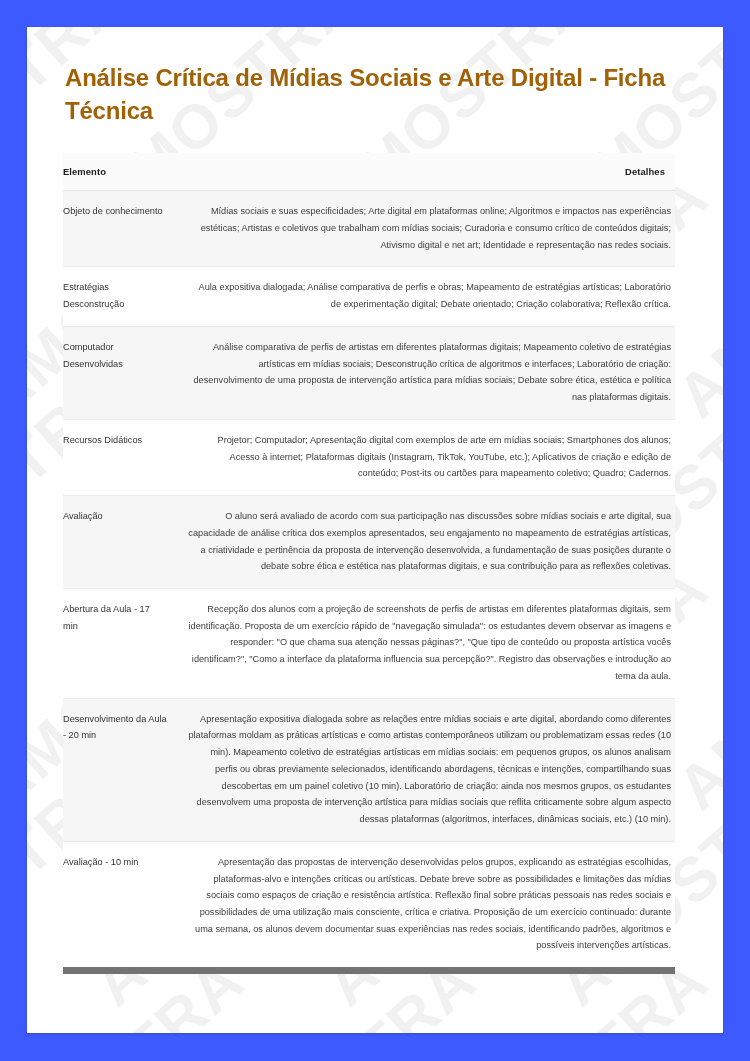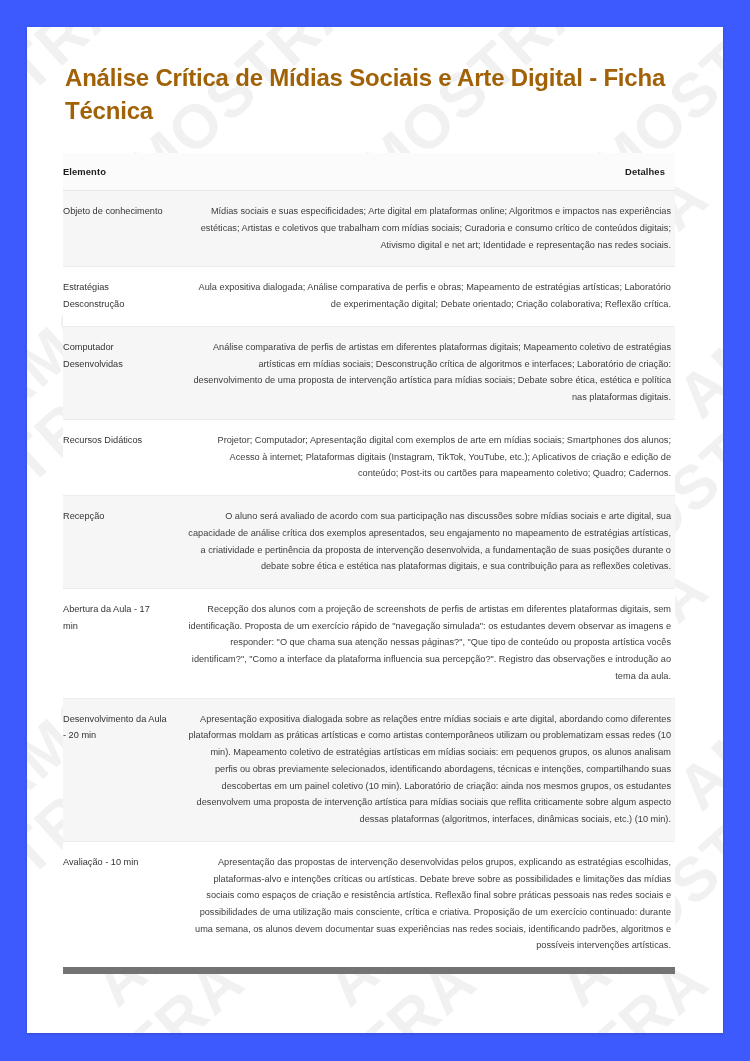--- a/index.html
+++ b/index.html
@@ -179,21 +179,21 @@
             </tr>
             <tr class="stripe">
               <td class="elemento">Computador Desenvolvidas</td>
               <td class="detalhes">Análise comparativa de perfis de artistas em diferentes plataformas digitais; Mapeamento coletivo de estratégias artísticas em mídias sociais; Desconstrução crítica de algoritmos e interfaces; Laboratório de criação: desenvolvimento de uma proposta de intervenção artística para mídias sociais; Debate sobre ética, estética e política nas plataformas digitais.</td>
             </tr>
             <tr class="plain">
               <td class="elemento">Recursos Didáticos</td>
               <td class="detalhes">Projetor; Computador; Apresentação digital com exemplos de arte em mídias sociais; Smartphones dos alunos; Acesso à internet; Plataformas digitais (Instagram, TikTok, YouTube, etc.); Aplicativos de criação e edição de conteúdo; Post-its ou cartões para mapeamento coletivo; Quadro; Cadernos.</td>
             </tr>
             <tr class="stripe">
-              <td class="elemento">Recepção</td>
+              <td class="elemento">Avaliação</td>
               <td class="detalhes">O aluno será avaliado de acordo com sua participação nas discussões sobre mídias sociais e arte digital, sua capacidade de análise crítica dos exemplos apresentados, seu engajamento no mapeamento de estratégias artísticas, a criatividade e pertinência da proposta de intervenção desenvolvida, a fundamentação de suas posições durante o debate sobre ética e estética nas plataformas digitais, e sua contribuição para as reflexões coletivas.</td>
             </tr>
             <tr class="plain">
               <td class="elemento">Abertura da Aula - 17 min</td>
               <td class="detalhes">Recepção dos alunos com a projeção de screenshots de perfis de artistas em diferentes plataformas digitais, sem identificação. Proposta de um exercício rápido de "navegação simulada": os estudantes devem observar as imagens e responder: "O que chama sua atenção nessas páginas?", "Que tipo de conteúdo ou proposta artística vocês identificam?", "Como a interface da plataforma influencia sua percepção?". Registro das observações e introdução ao tema da aula.</td>
             </tr>
             <tr class="stripe">
               <td class="elemento">Desenvolvimento da Aula - 20 min</td>
               <td class="detalhes">Apresentação expositiva dialogada sobre as relações entre mídias sociais e arte digital, abordando como diferentes plataformas moldam as práticas artísticas e como artistas contemporâneos utilizam ou problematizam essas redes (10 min). Mapeamento coletivo de estratégias artísticas em mídias sociais: em pequenos grupos, os alunos analisam perfis ou obras previamente selecionados, identificando abordagens, técnicas e intenções, compartilhando suas descobertas em um painel coletivo (10 min). Laboratório de criação: ainda nos mesmos grupos, os estudantes desenvolvem uma proposta de intervenção artística para mídias sociais que reflita criticamente sobre algum aspecto dessas plataformas (algoritmos, interfaces, dinâmicas sociais, etc.) (10 min).</td>
             </tr>

